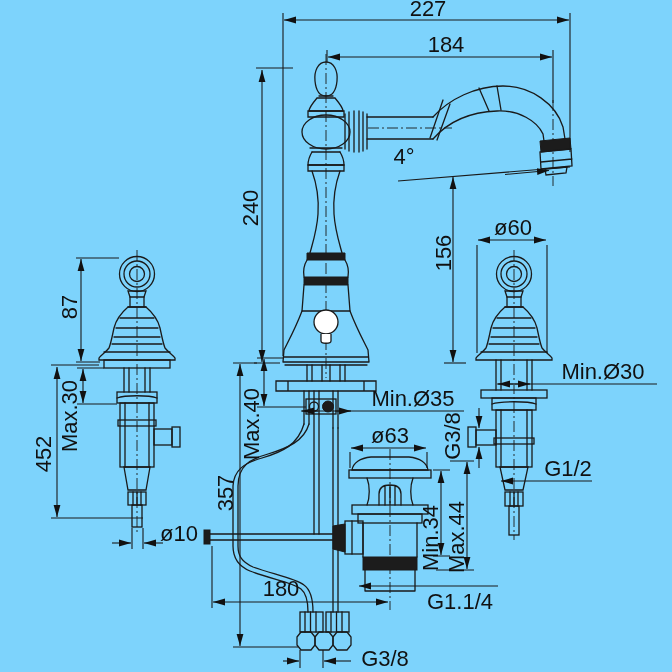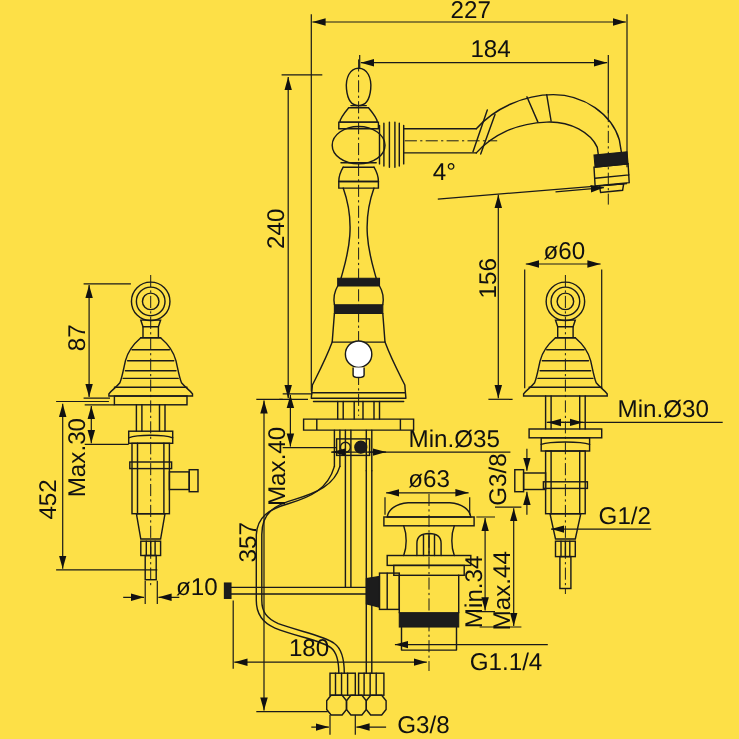--- a/index.html
+++ b/index.html
@@ -1,16 +1,16 @@
 <!DOCTYPE html>
 <html><head>
 <meta charset="utf-8">
 <style>
   html,body{margin:0;padding:0;background:#fff;}
-  .canvas{width:672px;height:672px;background:#fde047;position:relative;overflow:hidden;}
+  .canvas{width:672px;height:672px;background:#7dd3fc;position:relative;overflow:hidden;}
   svg{display:block;}
   .st{stroke:#1a1a1a;stroke-width:1.3;fill:none;stroke-linecap:round;}
   .stf{stroke:#1a1a1a;stroke-width:1.3;fill:#ffffff;}
   .dk{stroke:#1a1a1a;stroke-width:1;fill:#1c1c1c;}
   .dim{stroke:#1a1a1a;stroke-width:1.1;fill:none;}
   .cl{stroke:#1a1a1a;stroke-width:0.9;fill:none;stroke-dasharray:11 3 2 3;}
   text{font-family:"Liberation Sans","DejaVu Sans",sans-serif;font-size:22px;fill:#111;}
 </style>
 </head>
 <body>

